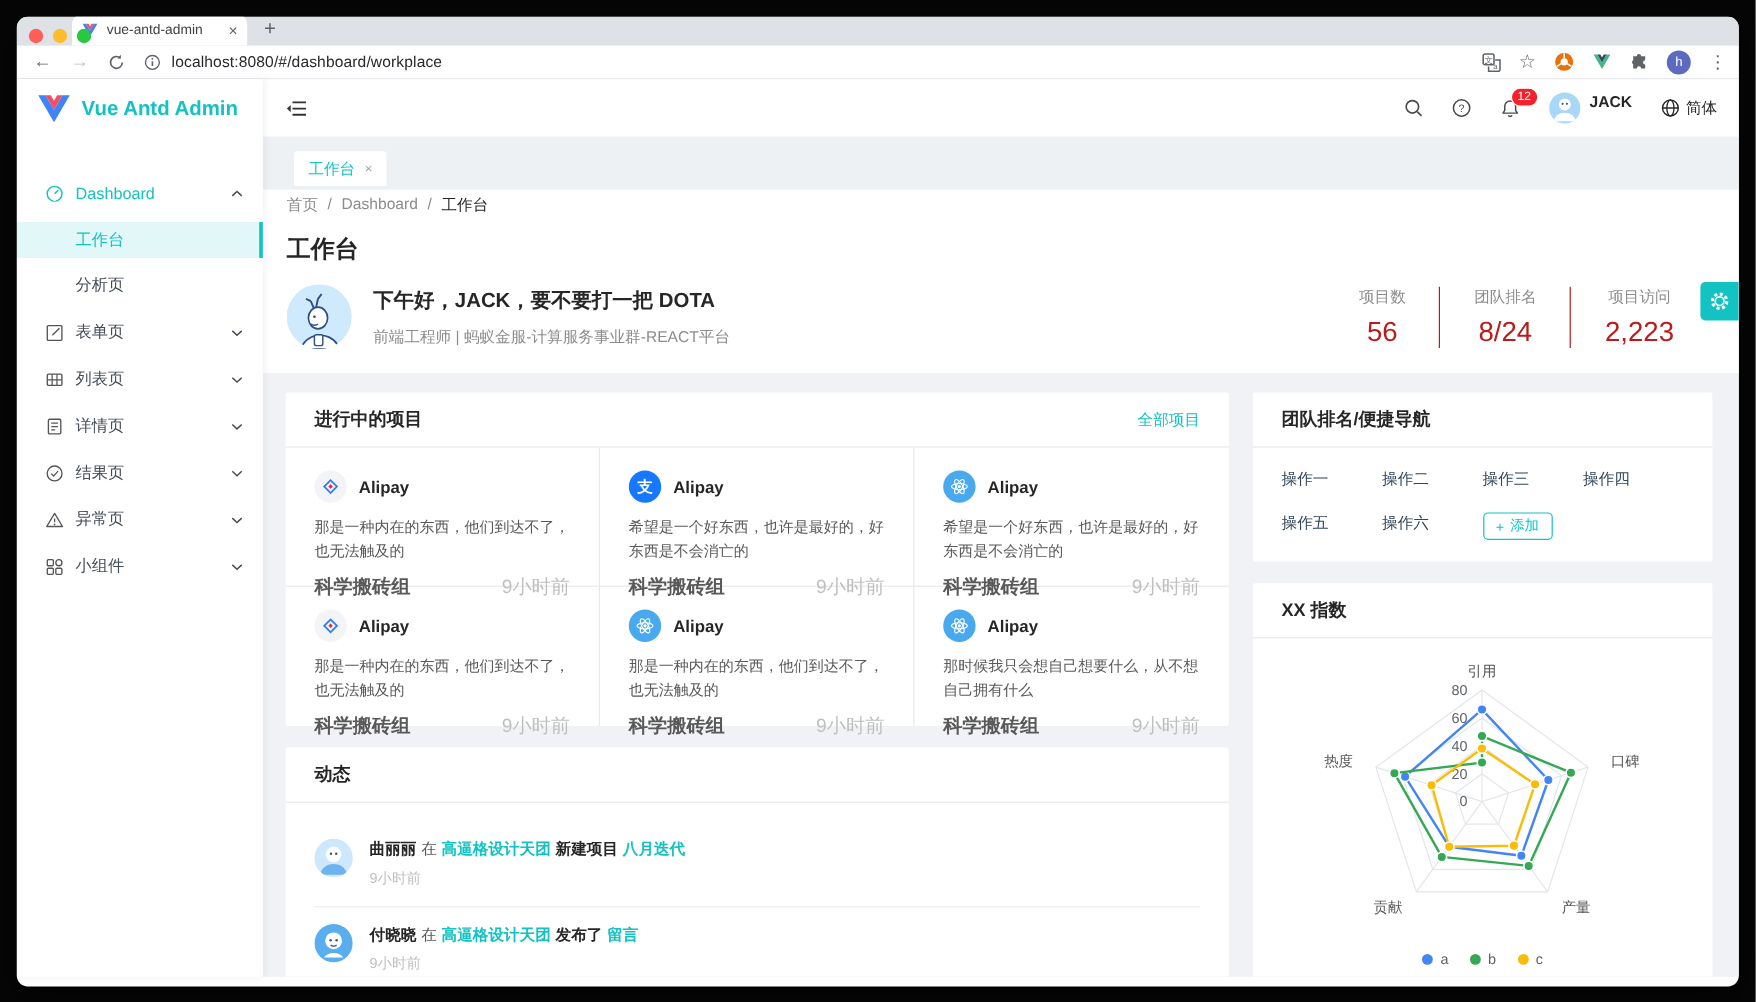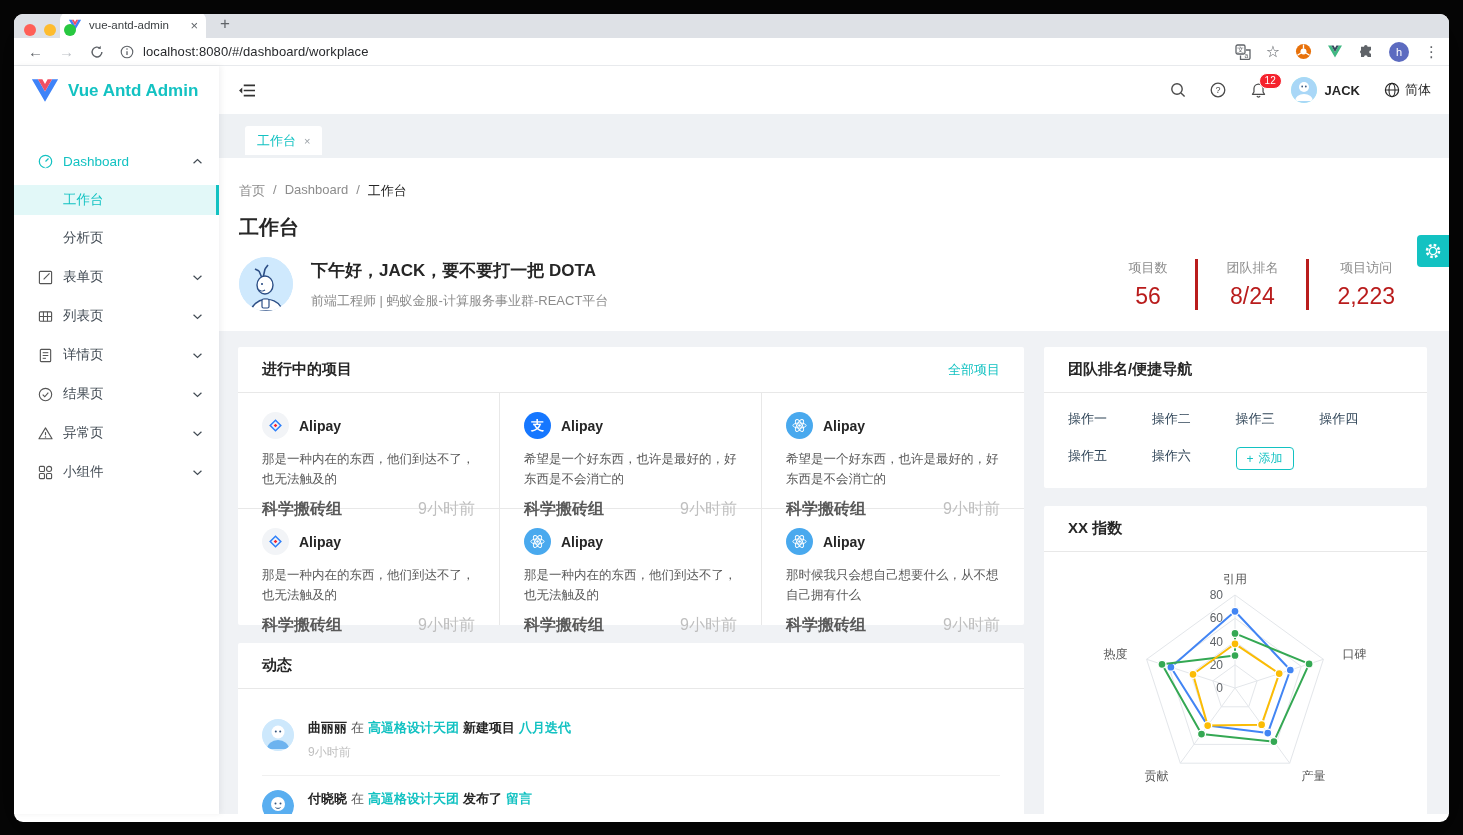--- a/index.html
+++ b/index.html
@@ -36,39 +36,39 @@
   .menu-item .chev { margin-left:auto; }
   .menu-item.active-parent { color:#13c2c2; }
   .submenu-item { height:30px; display:flex; align-items:center; padding-left:49px; font-size:13.5px; color:#434c55; margin:8px 0; cursor:pointer; }
   .submenu-item.selected { background:rgba(19,194,194,.12); color:#13c2c2; border-right:3px solid #13c2c2; }
 
   .main { flex:1; display:flex; flex-direction:column; overflow:hidden; background:#f0f2f5; }
   .app-header { height:48px; background:#fff; display:flex; align-items:center; padding:0 18px 0 14px; box-shadow:0 1px 4px rgba(0,21,41,.06); }
   .hdr-right { margin-left:auto; display:flex; align-items:center; gap:24px; }
   .hdr-ic { position:relative; display:flex; align-items:center; color:#4a4a4a; }
   .badge { position:absolute; top:-9px; left:9px; background:#f5222d; color:#fff; font-size:10px; line-height:14px; padding:0 5px; border-radius:8px; border:1px solid #fff; }
-  .user-chip { display:flex; align-items:center; gap:8px; font-size:13px; color:#262626; font-weight:bold; }
+  .user-chip { display:flex; gap:8px; font-size:13px; color:#262626; font-weight:bold; }
   .user-avatar { width:26px; height:26px; border-radius:50%; background:#aee; overflow:hidden; }
   .lang-chip { display:flex; align-items:center; gap:5px; font-size:13px; color:#262626; }
 
   .tabstrip { height:44px; background:#eef1f4; display:flex; align-items:flex-end; padding-left:26px; }
   .page-tab { height:29px; background:#fff; border-radius:3px 3px 0 0; display:flex; align-items:center; padding:0 12px; gap:8px; font-size:13px; color:#13c2c2; margin-bottom:3px; }
   .page-tab .x { color:#9aa0a6; font-size:11px; }
 
-  .info-block { background:#fff; padding:24px 20px 20px 20px; }
+  .info-block { background:#fff; padding:4px 20px 20px 20px; }
   .breadcrumb { font-size:13px; color:#8c8c8c; display:flex; gap:8px; }
   .breadcrumb .cur { color:#262626; }
   .page-title { font-size:20px; font-weight:bold; color:#262626; margin-top:14px; }
   .welcome-row { display:flex; align-items:center; margin-top:16px; }
   .deer { width:54px; height:54px; border-radius:50%; background:#cfe9fd; flex-shrink:0; overflow:hidden; display:flex; align-items:center; justify-content:center; }
   .welcome-texts { margin-left:18px; }
   .greeting { font-size:17px; font-weight:bold; color:#262626; }
   .welcome-desc { font-size:13px; color:#8c8c8c; margin-top:10px; }
   .stats { margin-left:auto; display:flex; }
-  .stat { padding:0 28px; text-align:center; border-left:3px solid #b91c1c; }
+  .stat { padding:0 28px; text-align:center; border-left:1px solid #b91c1c; }
   .stat:first-child { border-left:none; }
   .stat .lab { font-size:13px; color:#8c8c8c; margin-bottom:6px; }
   .stat .val { font-size:23px; color:#b91c1c; }
 
   .content { flex:1; padding:16px 22px 0 19px; display:flex; gap:20px; overflow:hidden; }
   .col-left { width:786px; flex-shrink:0; }
   .col-right { flex:1; }
   .card { background:#fff; border-radius:2px; }
   .card-hd { height:46px; display:flex; align-items:center; padding:0 24px; border-bottom:1px solid #e8e8e8; }
   .card-hd .ttl { font-size:15px; font-weight:bold; color:#262626; }

